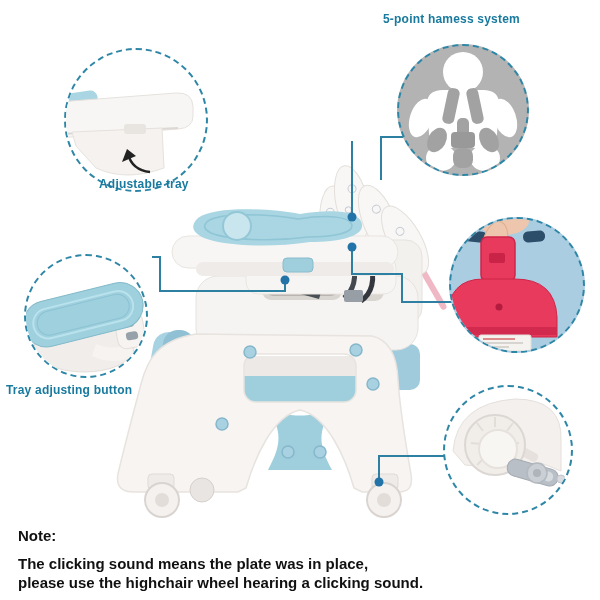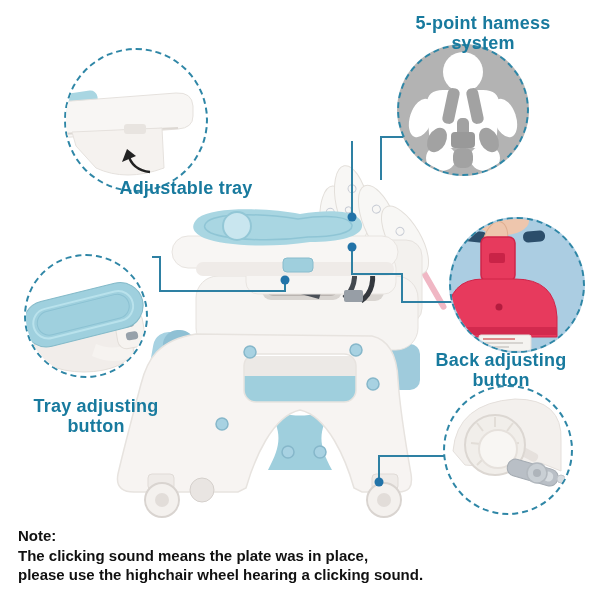--- a/index.html
+++ b/index.html
@@ -2,25 +2,25 @@
 <html><head>
 <meta charset="utf-8">
 <style>
   html,body{margin:0;padding:0;background:#fff;}
   .canvas{position:relative;width:600px;height:600px;background:#ffffff;overflow:hidden;
           font-family:"Liberation Sans",sans-serif;}
   .layer{position:absolute;left:0;top:0;}
   .callout{position:absolute;border:2px dashed #2e86a6;border-radius:50%;overflow:hidden;
            box-sizing:border-box;background:#fff;}
   .callout svg{display:block;}
-  .lbl{position:absolute;font-weight:bold;font-size:18px;line-height:1.12;color:#187a9e;
-       text-align:center;letter-spacing:0.2px;}
+  .lbl{position:absolute;font-weight:bold;font-size:12px;line-height:1.12;color:#187a9e;
+       letter-spacing:0.2px;}
   .note{position:absolute;left:18px;top:526px;width:420px;color:#111;font-weight:bold;
         font-size:15px;line-height:19px;}
-  .note .t{margin-bottom:1px;}
+  .note .t{margin-bottom:9px;}
 </style>
 </head>
 <body>
 
 <div class="canvas">
 
   <svg class="layer" width="600" height="600" viewBox="0 0 600 600">
 
     <g>
       <rect x="150" y="332" width="36" height="66" rx="16" fill="#a7d2e2" transform="rotate(10 168 365)"></rect>
@@ -206,28 +206,27 @@
       <g transform="rotate(16 84 84)">
         <rect x="62" y="76" width="52" height="17" rx="8" fill="#b9bfc6" stroke="#a3aab1"></rect>
         <circle cx="104" cy="84" r="5" fill="#d6dbdf"></circle>
       </g>
       <circle cx="92" cy="86" r="10" fill="#c9cfd4" stroke="#b2b8be" stroke-width="1.5"></circle>
       <circle cx="92" cy="86" r="4" fill="#aeb4ba"></circle>
       <circle cx="116" cy="92" r="4" fill="#d8dce0" stroke="#bfc4c9"></circle>
     </svg>
   </div>
 
-  <div class="lbl" style="left:86px;top:178px;width:200px;">Adjustable tray</div>
+  <div class="lbl" style="left:99px;top:178px;width:200px;">Adjustable tray</div>
 
   <div class="lbl" style="left:383px;top:13px;width:200px;">5-point hamess system</div>
 
 
-  <div class="lbl" style="left:411px;top:350px;width:180px;">Back adjusting button</div>
-
-  <div class="lbl" style="left:6px;top:384px;width:180px;margin-top:12px;">Tray adjusting button</div>
+
+  <div class="lbl" style="left:6px;top:384px;width:180px;">Tray adjusting button</div>
 
 
   <div class="note">
     <div class="t">Note:</div>
     <div>The clicking sound means the plate was in place,</div>
     <div>please use the highchair wheel hearing a clicking sound.</div>
   </div>
 
 </div>
 

